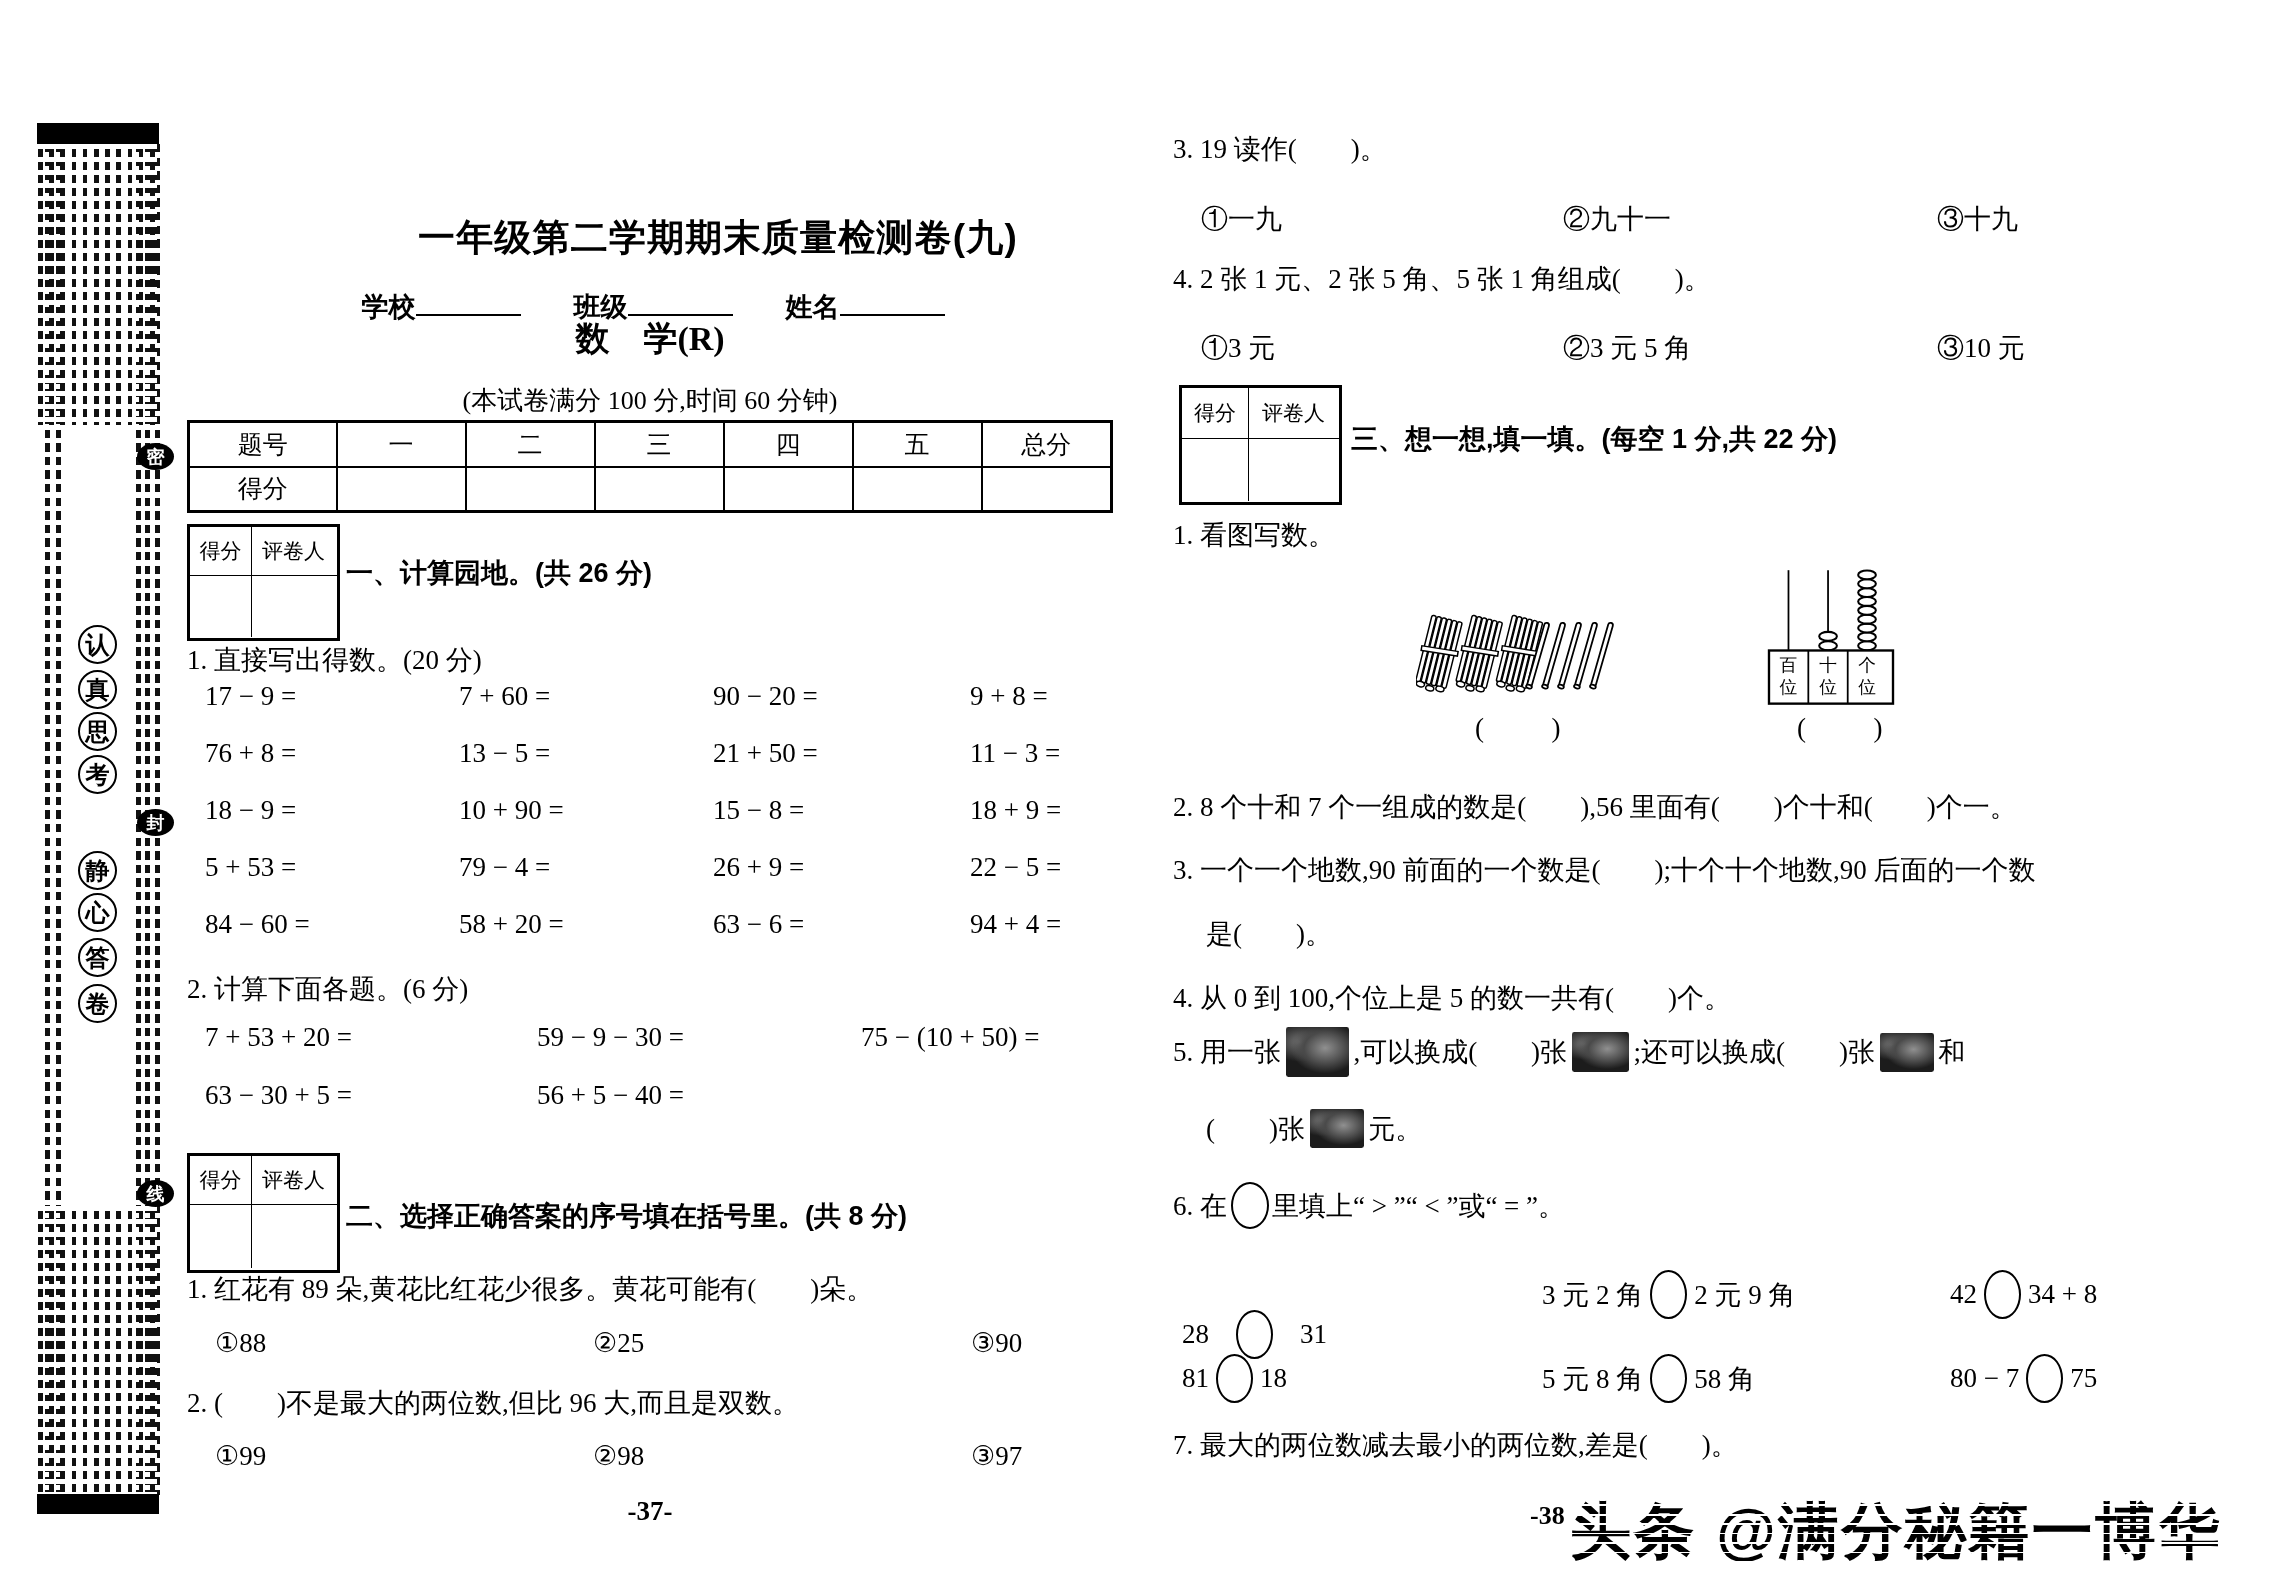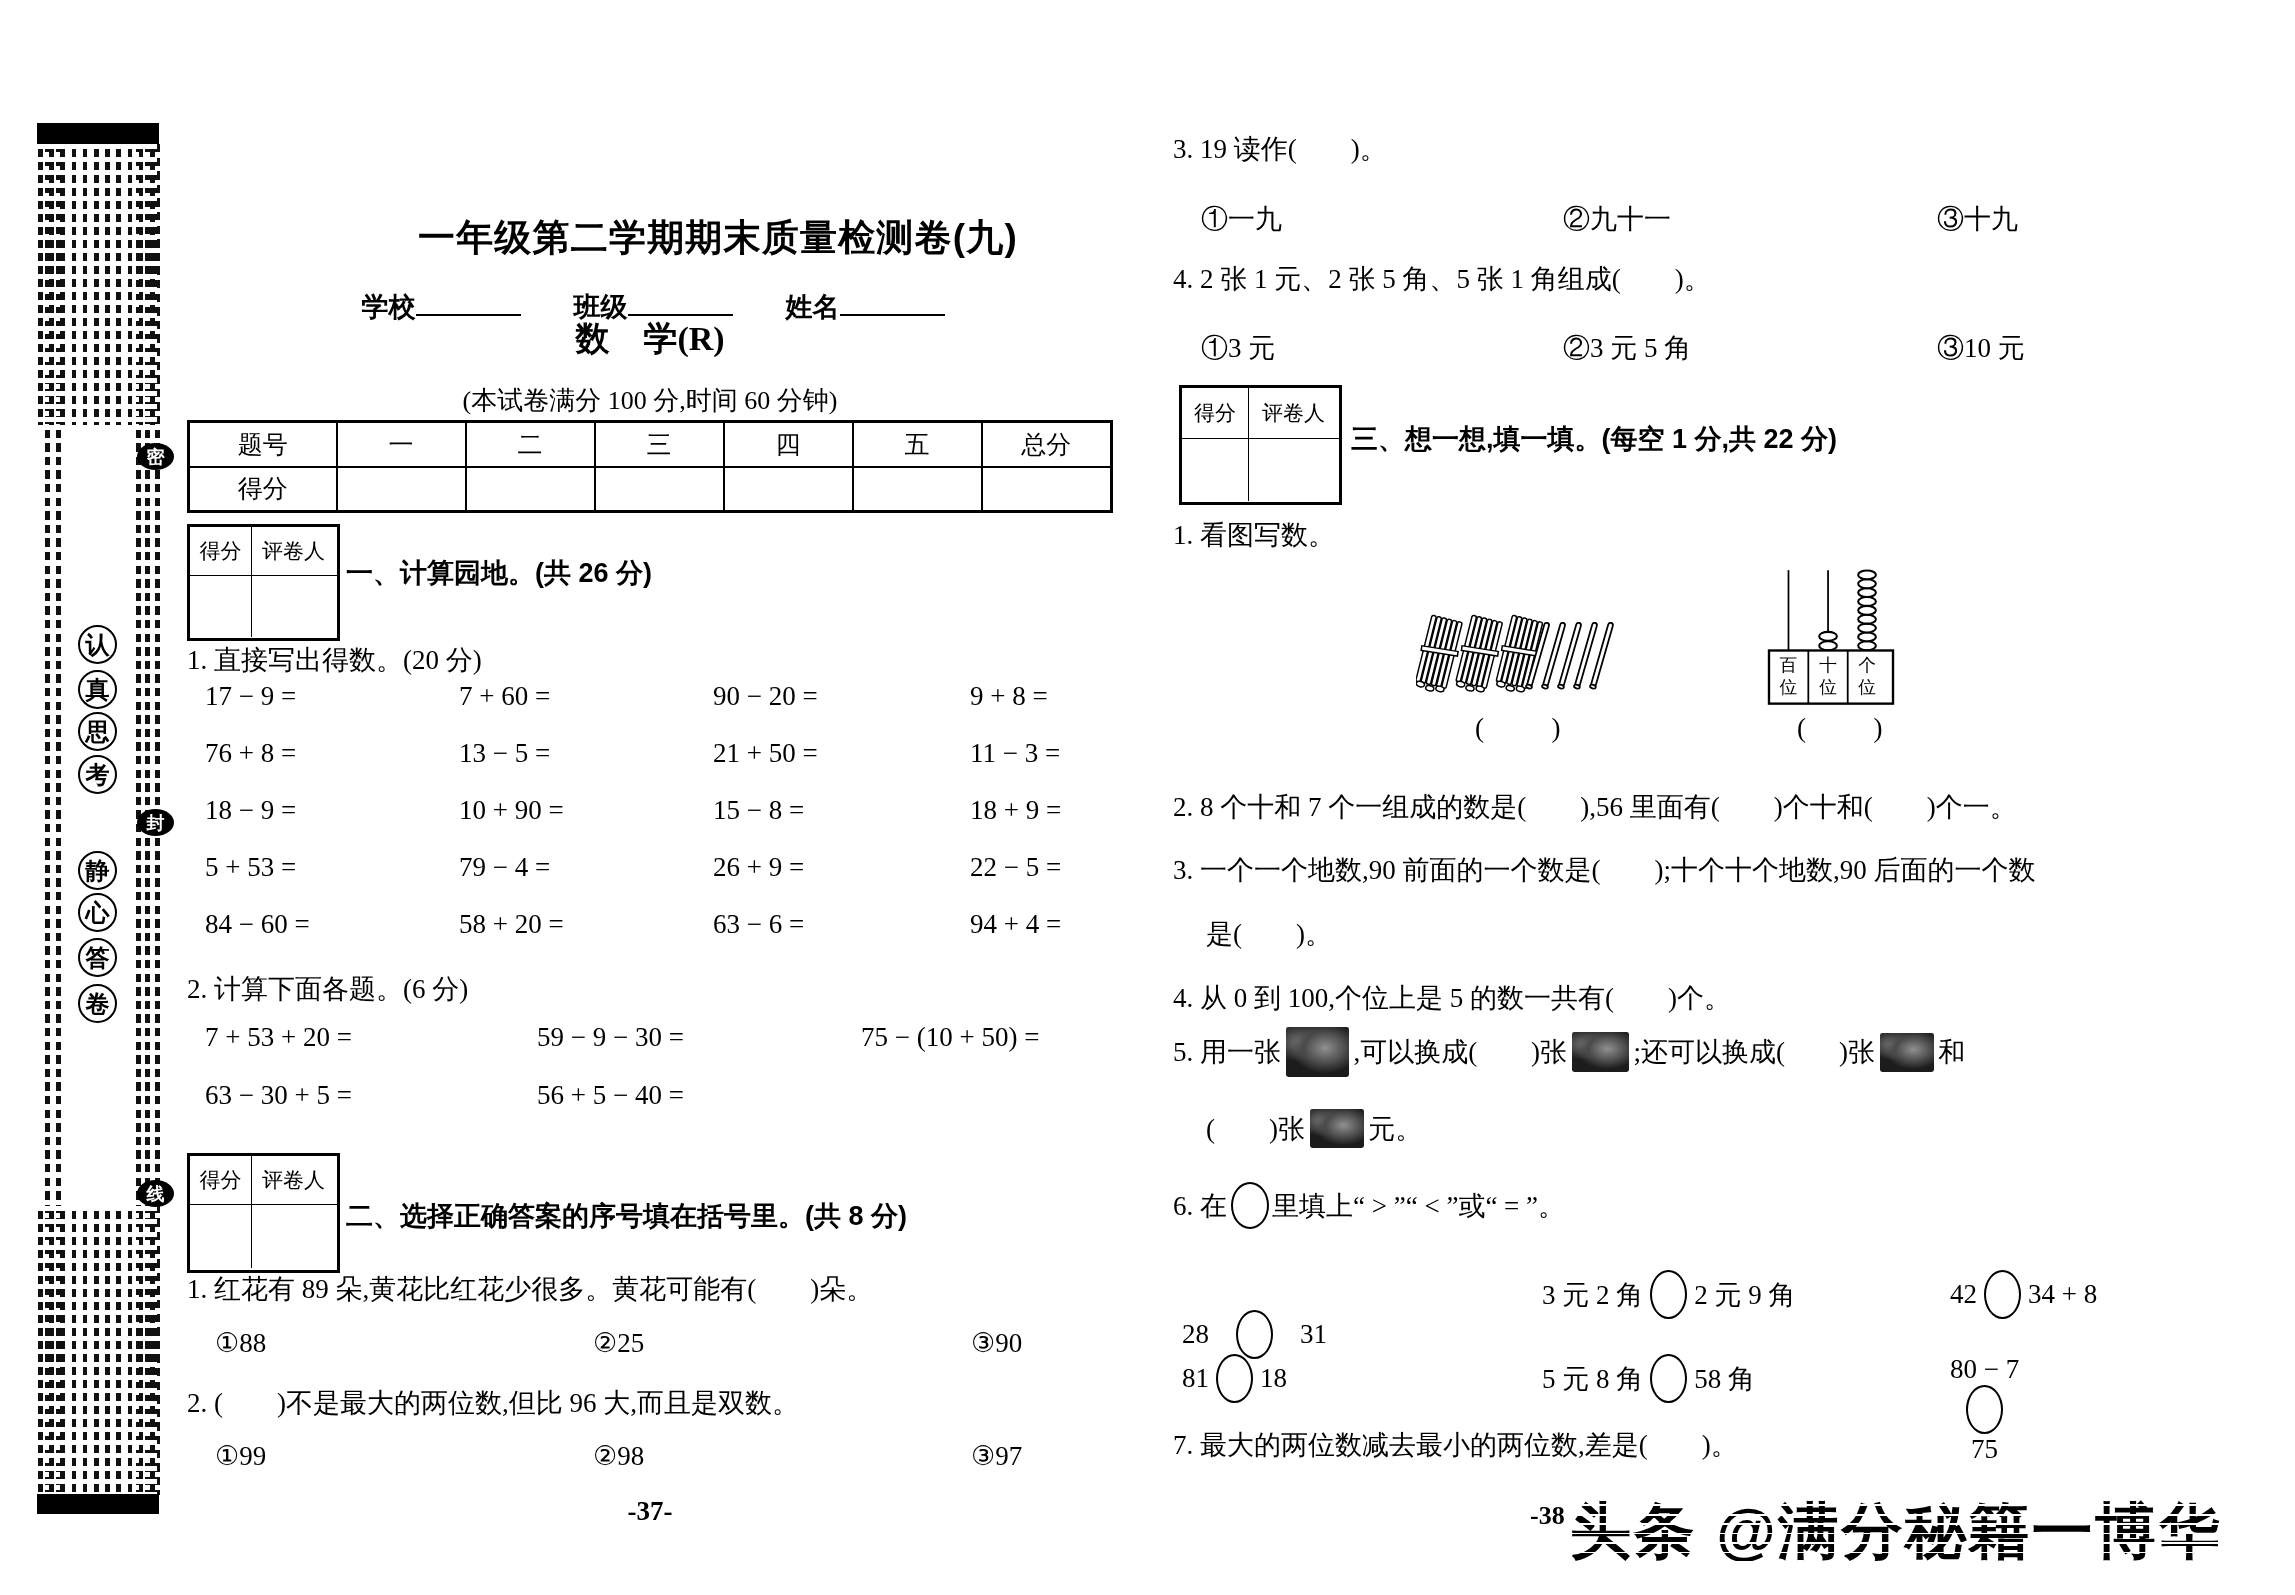--- a/index.html
+++ b/index.html
@@ -347,21 +347,21 @@
 </div>
 <div class="cmp" style="left:1950px;top:1270px;">
   <span>42</span><span class="cmp-circle"></span><span>34 + 8</span>
 </div>
 <div class="cmp" style="left:1182px;top:1354px;">
   <span>81</span><span class="cmp-circle"></span><span>18</span>
 </div>
 <div class="cmp" style="left:1542px;top:1354px;">
   <span>5 元 8 角</span><span class="cmp-circle"></span><span>58 角</span>
 </div>
-<div class="cmp" style="left:1950px;top:1354px;flex-direction:column;">
+<div class="cmp" style="left:1950px;top:1354px;">
   <span>80 − 7</span><span class="cmp-circle"></span><span>75</span>
 </div>
 
 <div class="abs q" style="left:1173px;top:1427px;">7. 最大的两位数减去最小的两位数,差是(        )。</div>
 
 <div class="abs" style="left:1530px;top:1501px;font-size:26px;font-weight:bold;">-38</div>
 
 <div class="wm" style="left:1570px;top:1491px;">头条 @满分秘籍一博华</div>
 <div class="wm-stripes" style="left:1567px;top:1487px;width:727px;height:106px;"></div>
 

